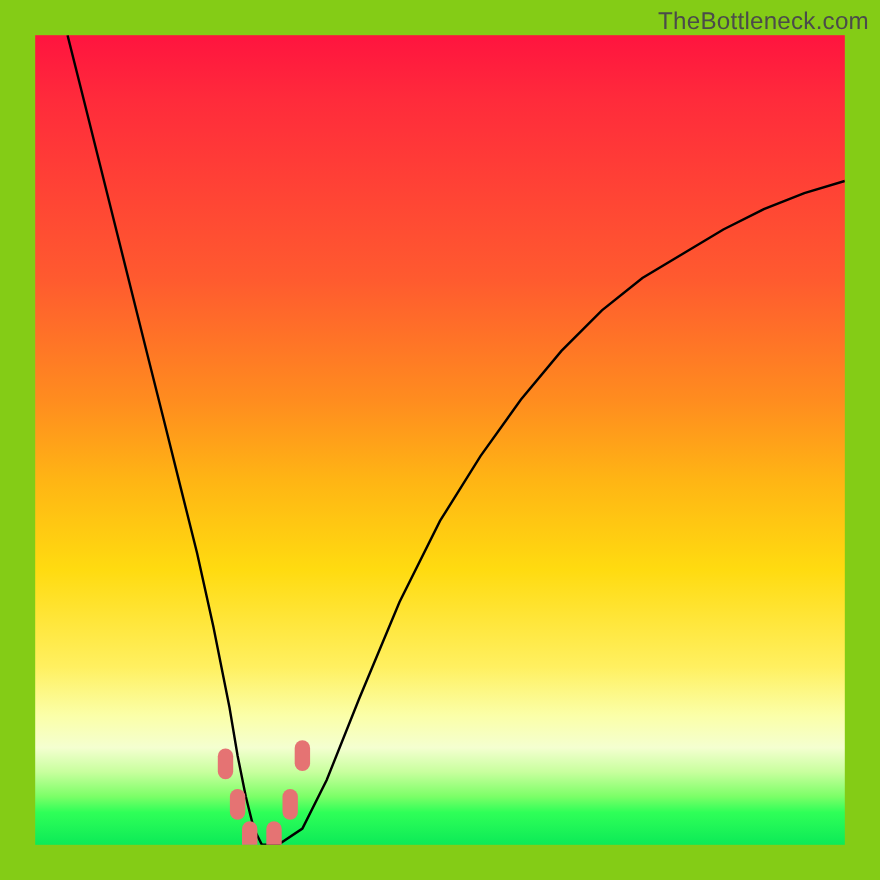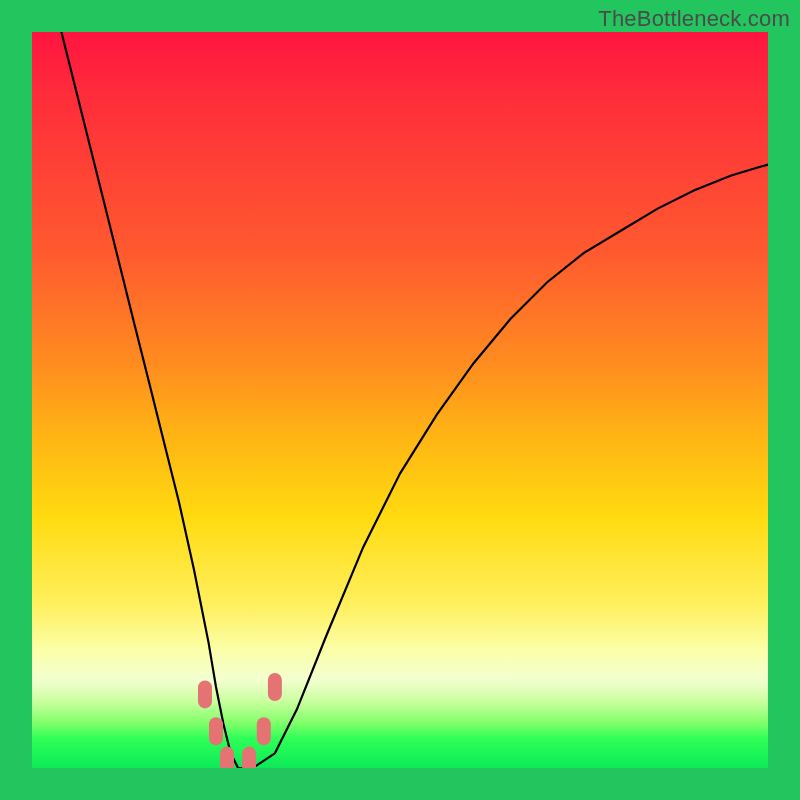--- a/index.html
+++ b/index.html
@@ -10,21 +10,21 @@
     background: #000;
     overflow: hidden;
     font-family: Arial, Helvetica, sans-serif;
   }
   .frame {
     position: absolute;
     left: 0;
     top: 0;
     width: 800px;
     height: 800px;
-    background: #22c55e;
+    background: #84cc16;
   }
   .plot-area {
     position: absolute;
     left: 32px;
     top: 32px;
     width: 736px;
     height: 736px;
     
     background: linear-gradient(
       to bottom,

